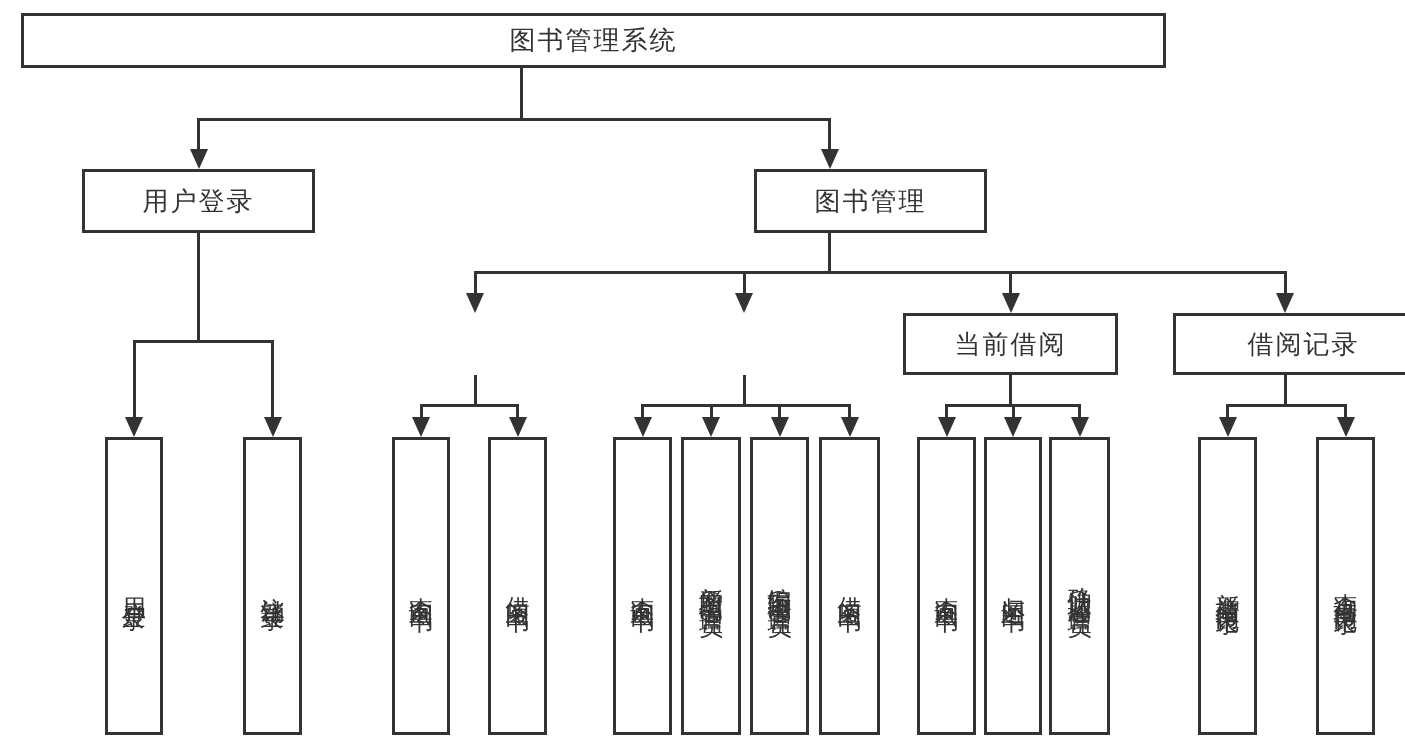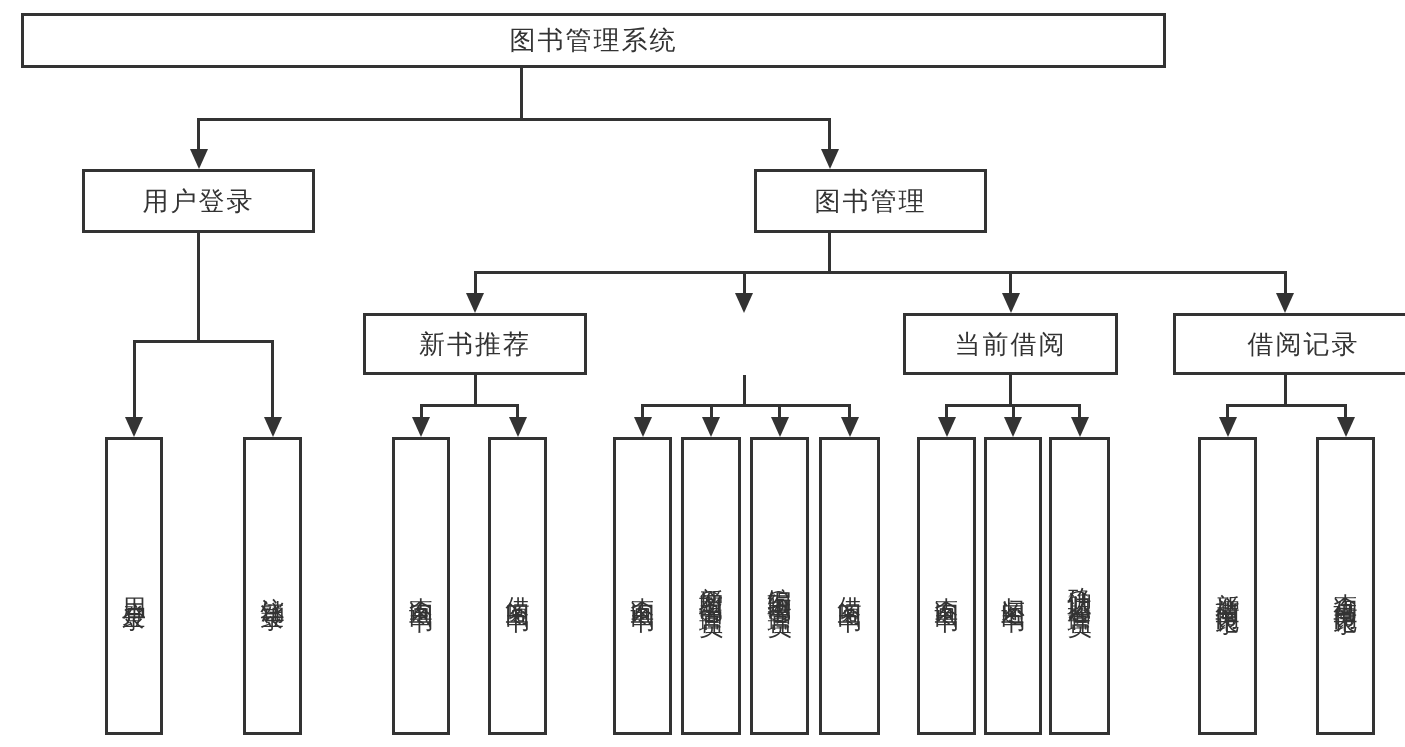--- a/index.html
+++ b/index.html
@@ -84,23 +84,20 @@
     </div>
     <div class="vline" style="left: 828px; top: 117.5px; width: 3px; height: 35.5px; background: rgb(51, 51, 51);"></div>
     <div class="arrow" style="left: 820.5px; top: 149px; border-top-color: rgb(51, 51, 51);"></div>
     <div class="node" style="left: 713px; top: 169px; width: 233px; height: 64px; border-color: rgb(51, 51, 51); margin-left: 41px;">
       <span class="label" style="color: rgb(51, 51, 51);">图书管理</span>
     </div>
     <div class="vline" style="left: 828px; top: 233px; width: 3px; height: 40.5px; background: rgb(51, 51, 51);"></div>
     <div class="hline" style="left: 473.5px; top: 270.5px; width: 813px; height: 3px; background: rgb(51, 51, 51);"></div>
     <div class="vline" style="left: 473.5px; top: 270.5px; width: 3px; height: 26.5px; background: rgb(51, 51, 51);"></div>
     <div class="arrow" style="left: 466px; top: 293px; border-top-color: rgb(51, 51, 51);"></div>
-    <div class="node" style="left: 363px; top: 313px; width: 224px; height: 62px; border-color: rgb(51, 51, 51);">
-      <span class="label" style="color: rgb(51, 51, 51);">新书推荐</span>
-    </div>
     <div class="vline" style="left: 473.5px; top: 375px; width: 3px; height: 31.5px; background: rgb(51, 51, 51);"></div>
     <div class="hline" style="left: 419.5px; top: 403.5px; width: 99.5px; height: 3px; background: rgb(51, 51, 51);"></div>
     <div class="vline" style="left: 419.5px; top: 403.5px; width: 3px; height: 17.5px; background: rgb(51, 51, 51);"></div>
     <div class="arrow" style="left: 412px; top: 417px; border-top-color: rgb(51, 51, 51);"></div>
     <div class="node vertical" style="left: 392px; top: 437px; width: 58px; height: 298px; border-color: rgb(51, 51, 51);">
       <span class="label" style="color: rgb(51, 51, 51);">查询图书</span>
     </div>
     <div class="vline" style="left: 516px; top: 403.5px; width: 3px; height: 17.5px; background: rgb(51, 51, 51);"></div>
     <div class="arrow" style="left: 508.5px; top: 417px; border-top-color: rgb(51, 51, 51);"></div>
     <div class="node vertical" style="left: 488px; top: 437px; width: 59px; height: 298px; border-color: rgb(51, 51, 51);">

